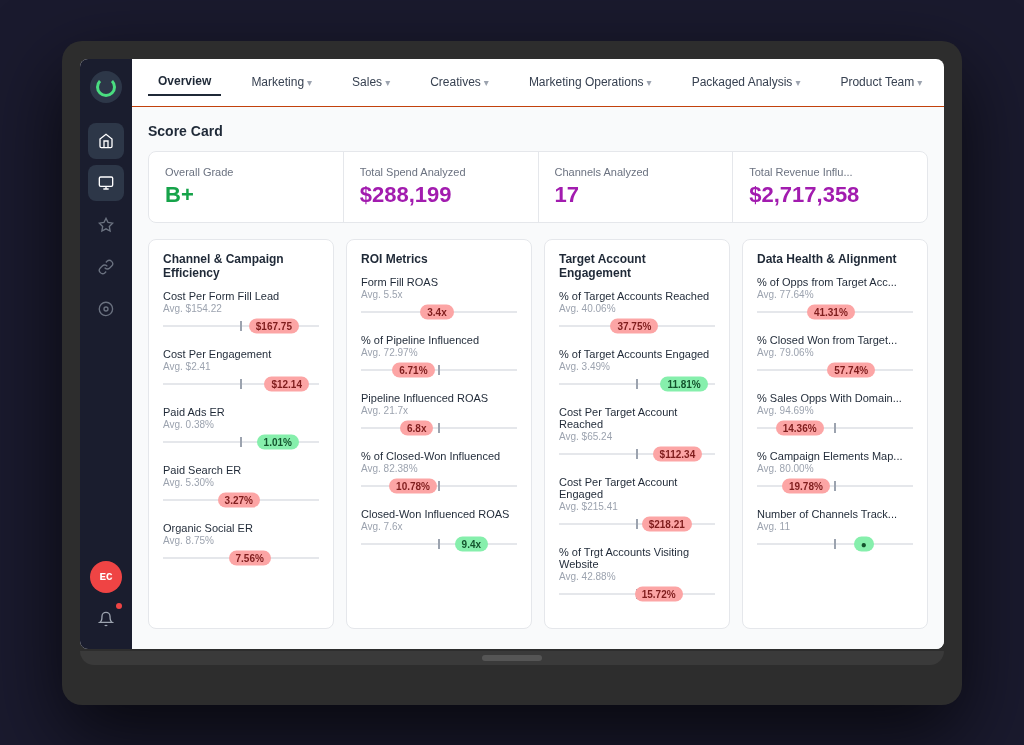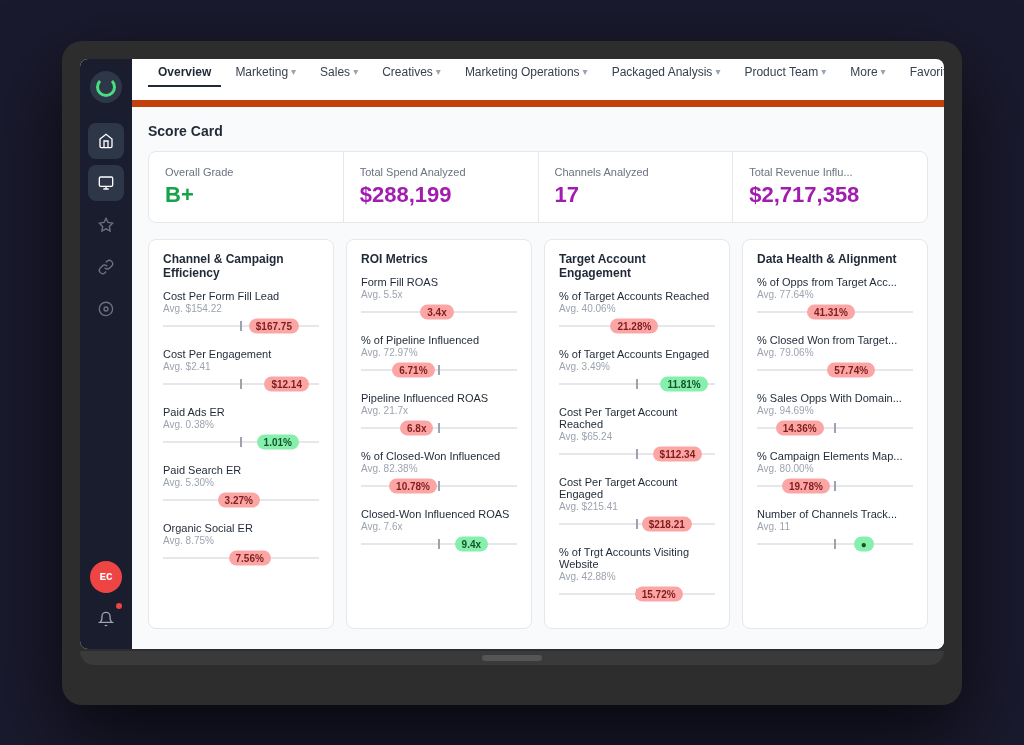--- a/index.html
+++ b/index.html
@@ -94,25 +94,25 @@
       font-family: Liberation Mono, monospace;
     }
     .main-content {
       flex: 1;
       display: flex;
       flex-direction: column;
       overflow: hidden;
     }
     .top-nav {
       display: flex;
-      align-items: flex-start;
-      border-bottom: 7px solid #c2410c;
+      align-items: center;
+      border-bottom: 1px solid #c2410c;
       padding: 0 16px;
       height: 48px;
-      gap: 4px;
+      gap: 20px;
       flex-shrink: 0;
       overflow: hidden;
     }
     .nav-item {
       padding: 6px 10px;
       font-size: 12px;
       color: #374151;
       cursor: pointer;
       white-space: nowrap;
       display: flex;
@@ -488,21 +488,21 @@
               </div>
             </div>
             <div class="chart-panel">
               <div class="chart-panel-title">Target Account Engagement</div>
               <div class="metric-row">
                 <div class="metric-row-label">% of Target Accounts Reached</div>
                 <div class="metric-row-avg">Avg. 40.06%</div>
                 <div class="bullet-chart">
                   <div class="bullet-track">
                     <div class="bullet-center"></div>
-                    <span class="bullet-badge badge-red" style="left: 33%;">21.28%</span>
+                    <span class="bullet-badge badge-red" style="left: 33%;">37.75%</span>
                   </div>
                 </div>
               </div>
               <div class="metric-row">
                 <div class="metric-row-label">% of Target Accounts Engaged</div>
                 <div class="metric-row-avg">Avg. 3.49%</div>
                 <div class="bullet-chart">
                   <div class="bullet-track">
                     <div class="bullet-center"></div>
                     <span class="bullet-badge badge-green" style="left: 65%;">11.81%</span>

